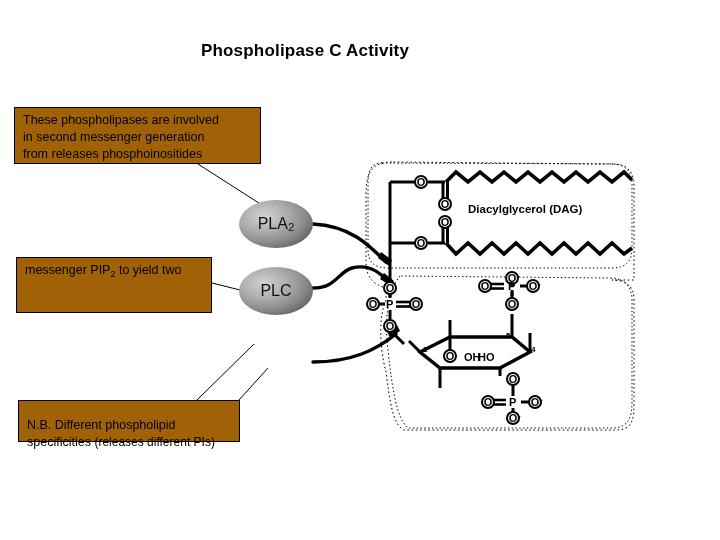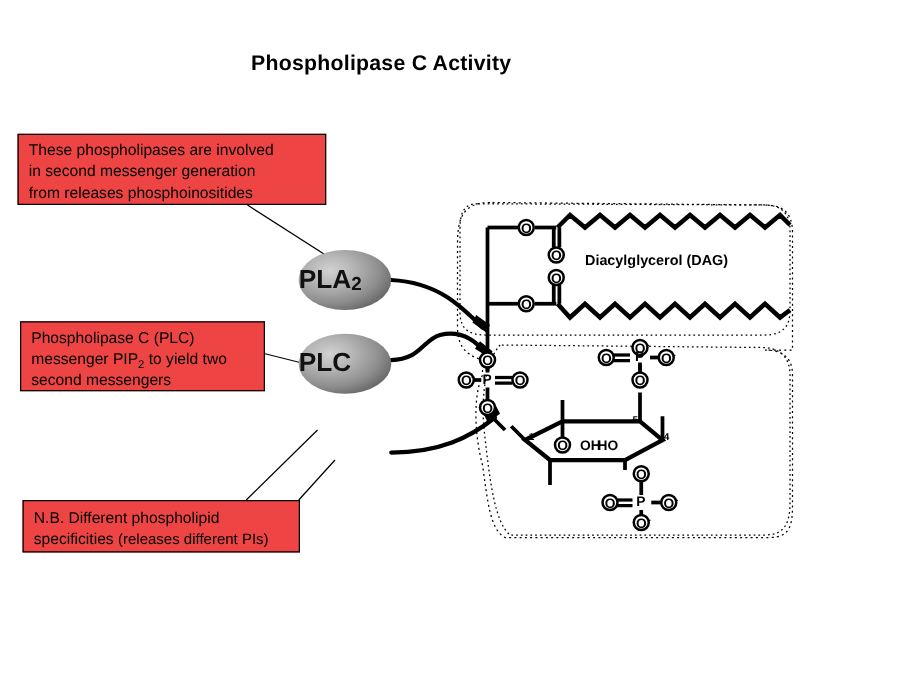--- a/index.html
+++ b/index.html
@@ -18,41 +18,41 @@
   
   #title{
     left:0;top:41px;width:610px;text-align:center;
     font-size:17px;font-weight:bold;letter-spacing:.2px;
   }
 
   
   .callout{
     position:absolute;
     border:1px solid #000;
-    background:#ef4444;
+    background:#a16207;
     box-sizing:border-box;
     font-size:12.5px;
     line-height:17px;
     padding:4px 6px 4px 8px;
   }
   #box-intro{left:14px;top:107px;width:247px;height:57px;}
   #box-plc{left:16px;top:257px;width:196px;height:56px;}
-  #box-nb{left:18px;top:400px;width:222px;height:42px;padding-top:5px;}
+  #box-nb{left:18px;top:400px;width:222px;height:42px;padding-top:16px;}
   #box-nb .small{font-size:12px;}
 
   sub{font-size:.72em;line-height:0;vertical-align:baseline;position:relative;top:.28em;}
 
   
   .enzyme{
     position:absolute;
     width:74px;height:48px;
     border-radius:50%;
     background:radial-gradient(ellipse at 34% 34%, #d2d2d2 0%, #b4b4b4 28%, #8d8d8d 58%, #5a5a5a 85%, #3d3d3d 100%);
-    display:flex;align-items:center;
-    font-size:21px;color:#111;font-weight:bold;
+    display:flex;align-items:center;justify-content:center;
+    font-size:16px;color:#111;
   }
   #enz-pla2{left:239px;top:200px;}
   #enz-plc{left:239px;top:267px;}
   #enz-pld{left:239px;top:340px;}
 
   
   .atom{
     position:absolute;
     font-size:11px;
     font-weight:bold;
@@ -204,23 +204,21 @@
   <div class="molname" id="lbl-dag">Diacylglycerol (DAG)</div>
 
 
   <div class="callout" id="box-intro">
     <div>These phospholipases are involved</div>
     <div>in second messenger generation</div>
     <div>from releases phosphoinositides</div>
   </div>
 
   <div class="callout" id="box-plc">
-    <div>Phospholipase C (PLC)</div>
     <div><span>messenger PIP</span><sub>2</sub><span> to yield two</span></div>
-    <div>second messengers</div>
   </div>
 
   <div class="callout" id="box-nb">
     <div>N.B. Different phospholipid</div>
     <div><span>specificities </span><span class="small">(releases different PIs)</span></div>
   </div>
 
   <div class="enzyme" id="enz-pla2">
     <span>PLA</span>
       <sub>2</sub>

